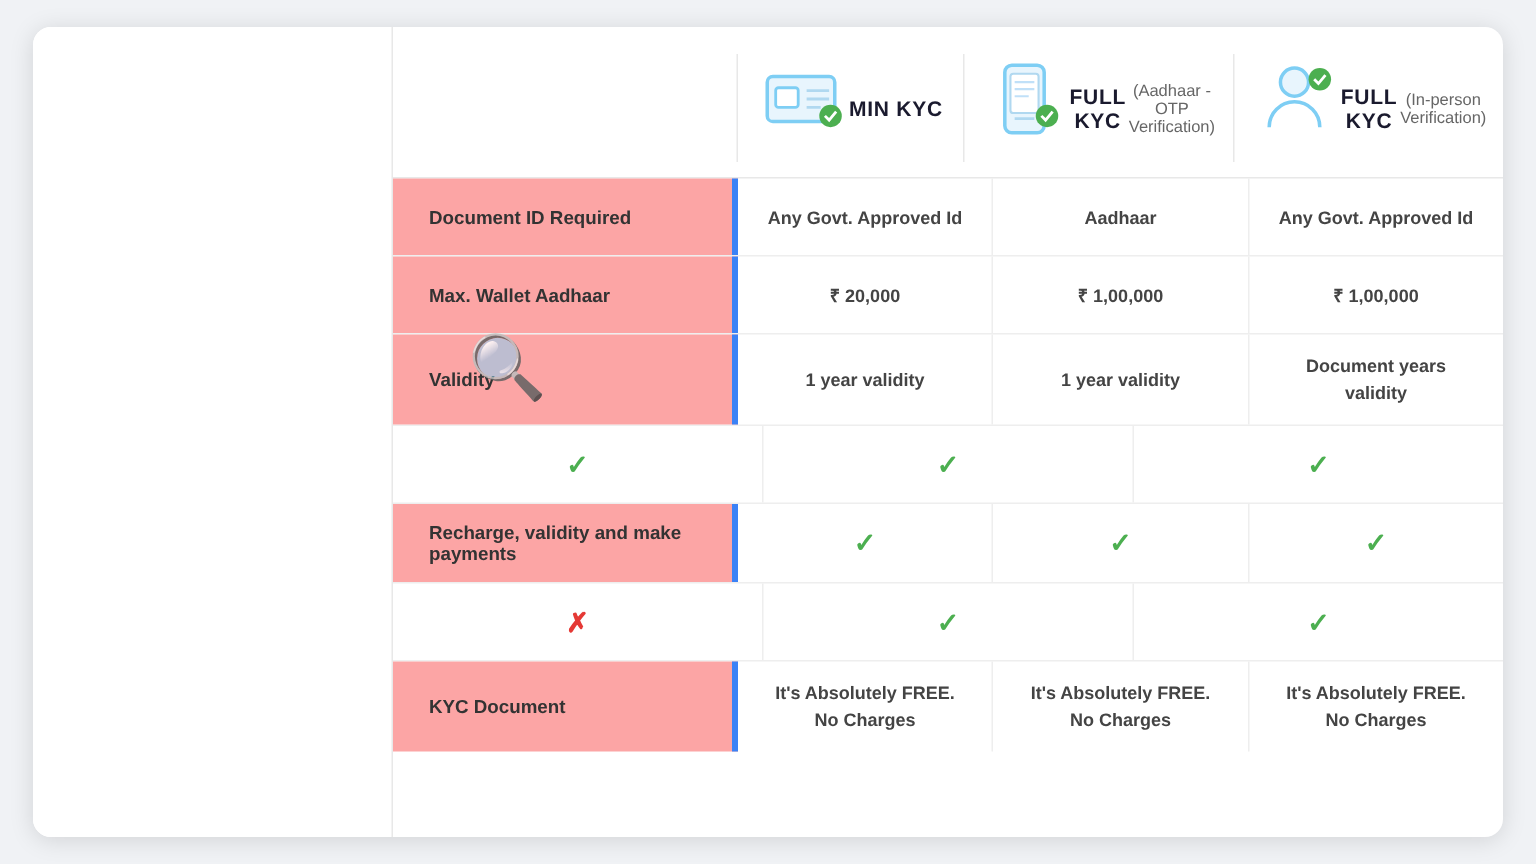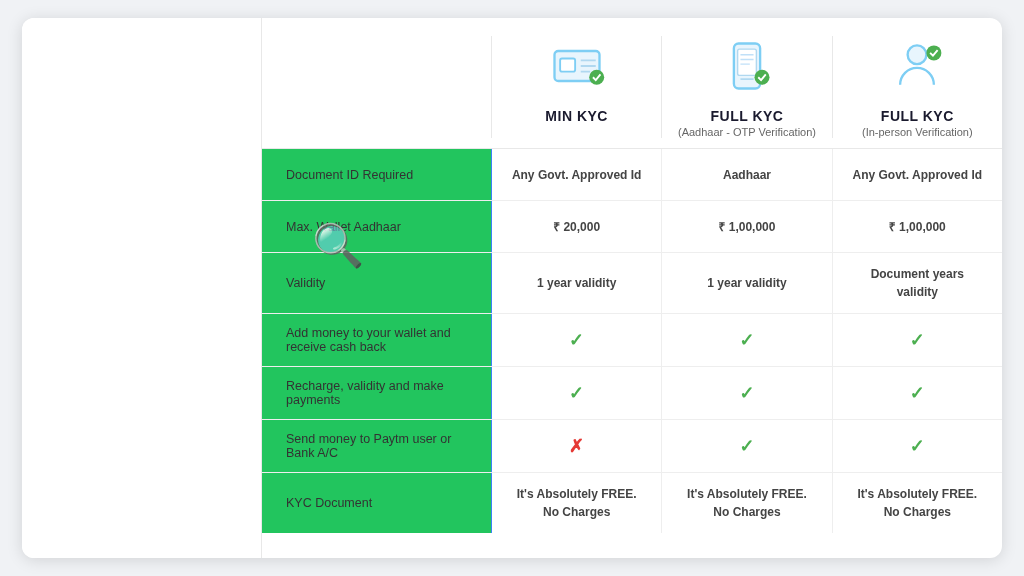--- a/index.html
+++ b/index.html
@@ -43,21 +43,21 @@
       flex-direction: column;
     }
     .header-row {
       display: flex;
       border-bottom: 1px solid #e8e8e8;
       padding: 18px 0 10px 0;
     }
     .col-header {
       flex: 1;
       display: flex;
-      flex-direction: column;
+      flex-direction: row;
       align-items: center;
       text-align: center;
       padding: 0 10px;
       border-right: 1px solid #e8e8e8;
     }
     .col-header:last-child { border-right: none; }
     .col-icon {
       width: 64px;
       height: 64px;
       margin-bottom: 8px;
@@ -81,25 +81,25 @@
       border-bottom: 1px solid #eee;
       min-height: 52px;
     }
     .data-row:last-child { border-bottom: none; }
     .row-label {
       width: 230px;
       min-width: 180px;
       padding: 12px 20px 12px 24px;
       font-size: 12.5px;
       color: #333;
-      font-weight: 400;
-      display: flex;
-      align-items: center;
-      background: #22c55e;
-      border-right: 1px solid #3b82f6;
+      font-weight: 700;
+      display: flex;
+      align-items: center;
+      background: #fca5a5;
+      border-right: 4px solid #3b82f6;
     }
     .row-cells {
       flex: 1;
       display: flex;
     }
     .row-cell {
       flex: 1;
       padding: 12px 16px;
       font-size: 12.5px;
       color: #444;
@@ -252,21 +252,20 @@
               </div>
               <div class="row-cell">
                 <span class="free-text">1 year validity</span>
               </div>
               <div class="row-cell">
                 <span class="free-text">Document years validity</span>
               </div>
             </div>
           </div>
           <div class="data-row">
-            <div class="row-label">Add money to your wallet and receive cash back</div>
             <div class="row-cells">
               <div class="row-cell">
                 <span class="check-green">✓</span>
               </div>
               <div class="row-cell">
                 <span class="check-green">✓</span>
               </div>
               <div class="row-cell">
                 <span class="check-green">✓</span>
               </div>
@@ -280,21 +279,20 @@
               </div>
               <div class="row-cell">
                 <span class="check-green">✓</span>
               </div>
               <div class="row-cell">
                 <span class="check-green">✓</span>
               </div>
             </div>
           </div>
           <div class="data-row">
-            <div class="row-label">Send money to Paytm user or Bank A/C</div>
             <div class="row-cells">
               <div class="row-cell">
                 <span class="cross-red">✗</span>
               </div>
               <div class="row-cell">
                 <span class="check-green">✓</span>
               </div>
               <div class="row-cell">
                 <span class="check-green">✓</span>
               </div>

